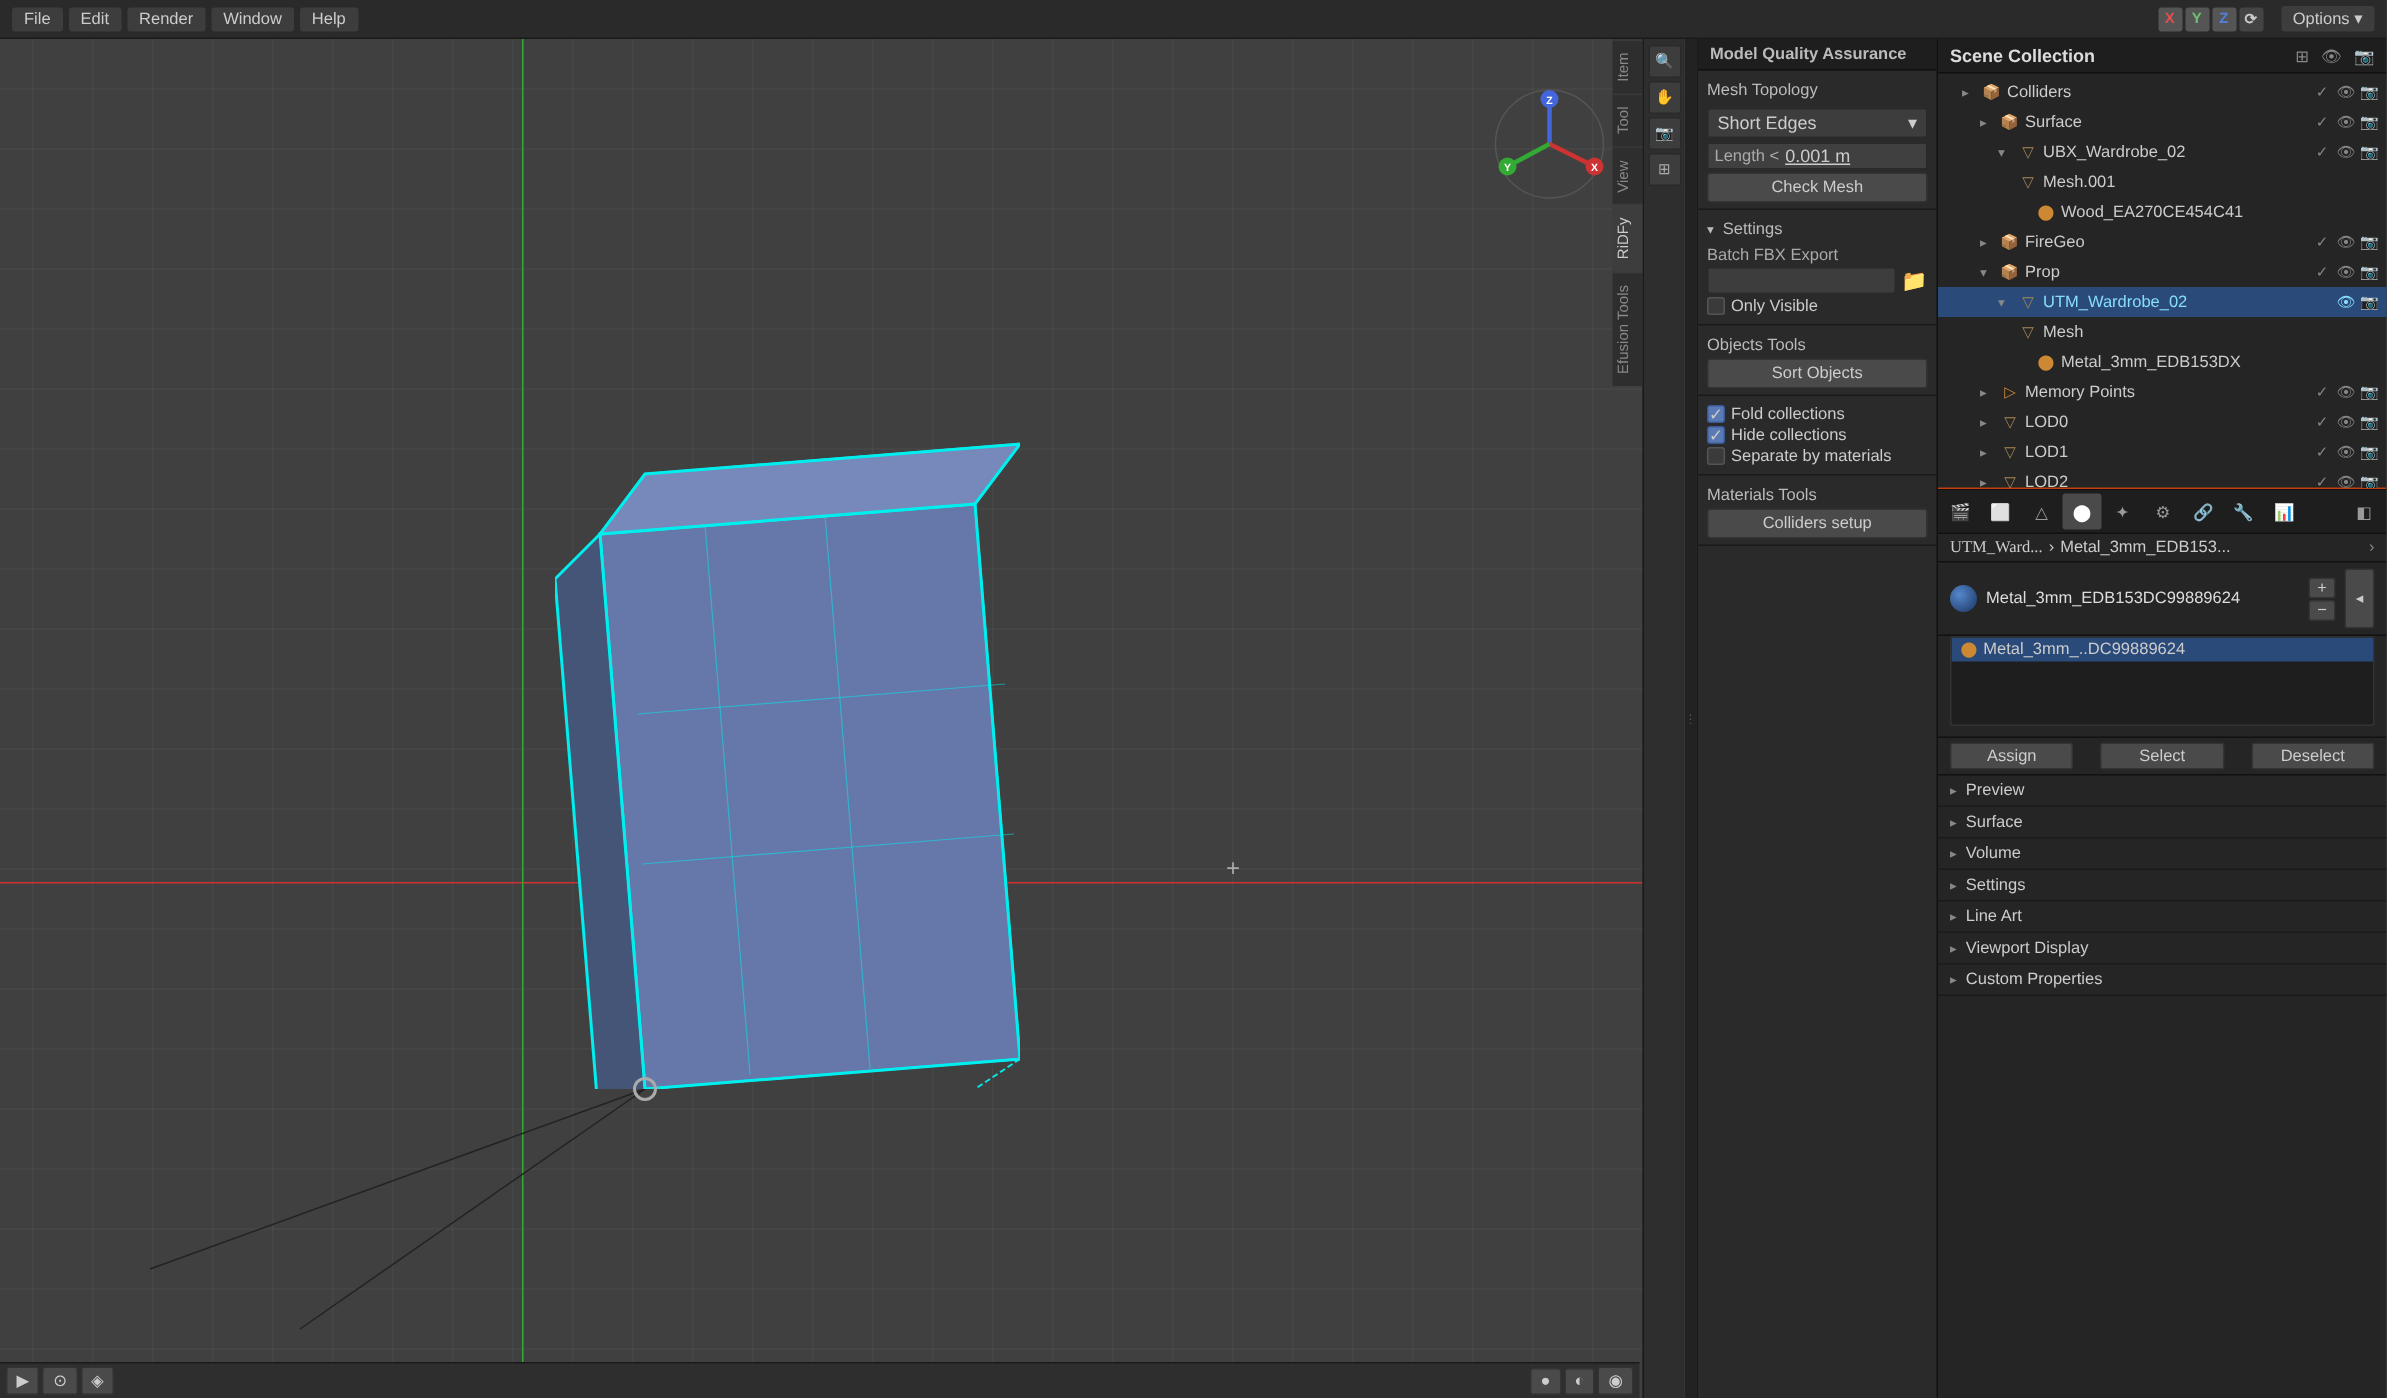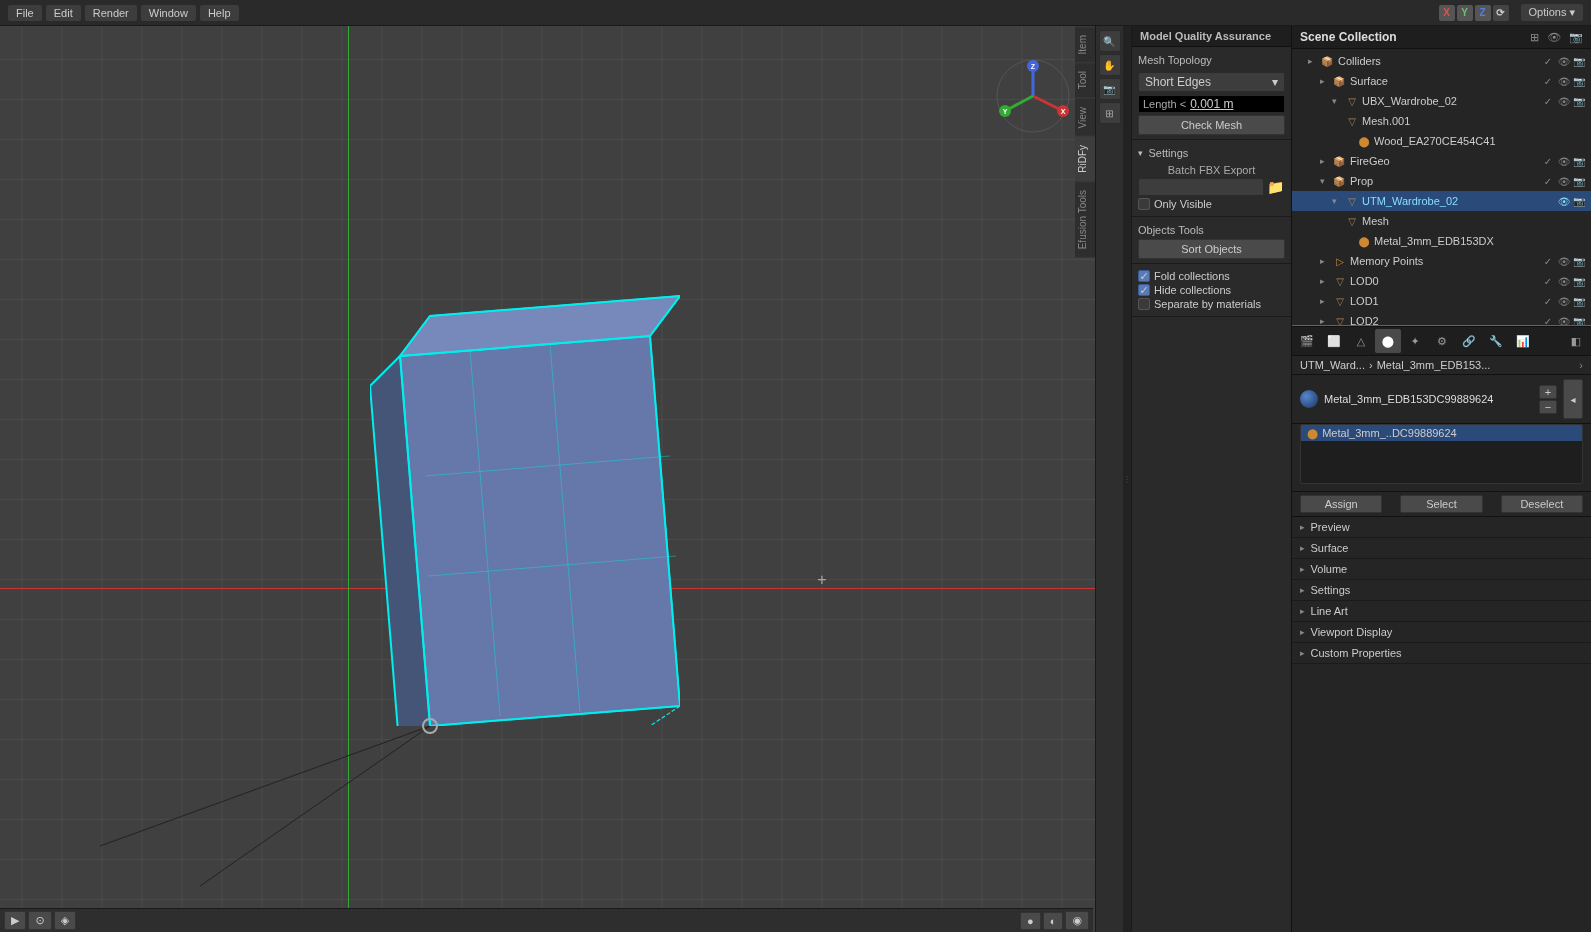--- a/index.html
+++ b/index.html
@@ -235,21 +235,21 @@
       border-radius: 2px;
       padding: 2px 6px;
       margin: 3px 0;
       cursor: pointer;
       justify-content: space-between;
     }
 
     .plugin-input-row {
       display: flex;
       align-items: center;
-      background: #000000;
+      background: #404040;
       border: 1px solid #2a2a2a;
       border-radius: 2px;
       padding: 1px 4px;
       margin: 2px 0;
     }
 
     .plugin-btn {
       background: #4a4a4a;
       border: 1px solid #333;
       color: #ccc;
@@ -682,21 +682,21 @@
         <span style="flex:1;text-decoration:underline;">0.001 m</span>
       </div>
       <button class="plugin-btn">Check Mesh</button>
     </div>
 
     <div class="plugin-section">
       <div class="plugin-section-header">
         <span style="font-size:9px;margin-right:2px;">▾</span>
         <span>Settings</span>
       </div>
-      <div style="font-size:11px;color:#aaa;margin:2px 0;text-align:center;">Batch FBX Export</div>
+      <div style="font-size:11px;color:#aaa;margin:2px 0;">Batch FBX Export</div>
       <div style="display:flex;align-items:center;gap:4px;margin:2px 0;">
         <input type="text" class="search-box" style="flex: 1 1 0%;" value="">
         <span style="font-size:14px;color:#aaa;cursor:pointer;">📁</span>
       </div>
       <div class="plugin-checkbox-row">
         <div class="plugin-checkbox unchecked"></div>
         <span>Only Visible</span>
       </div>
     </div>
 
@@ -715,20 +715,26 @@
       <div class="plugin-checkbox-row">
         <div class="plugin-checkbox">✓</div>
         <span>Hide collections</span>
       </div>
       <div class="plugin-checkbox-row">
         <div class="plugin-checkbox unchecked"></div>
         <span>Separate by materials</span>
       </div>
     </div>
 
+    <div class="plugin-section">
+      <div class="plugin-section-header">
+        <span>Materials Tools</span>
+      </div>
+      <button class="plugin-btn">Colliders setup</button>
+    </div>
   </div>
 
   <div class="scene-panel">
 
     <div style="display:flex;flex-direction:column;height:300px;border-bottom:1px solid #c2410c;justify-content:center;">
       <div class="scene-panel-header">
         <span class="scene-panel-title">Scene Collection</span>
         <div style="flex:1;"></div>
         <span style="font-size:11px;color:#888;cursor:pointer;">⊞</span>
         <span style="font-size:11px;color:#888;cursor:pointer;margin-left:4px;">👁</span>
@@ -903,21 +909,21 @@
         <div class="props-icon-btn">✦</div>
         <div class="props-icon-btn">⚙</div>
         <div class="props-icon-btn">🔗</div>
         <div class="props-icon-btn">🔧</div>
         <div class="props-icon-btn">📊</div>
         <div style="flex:1;"></div>
         <div class="props-icon-btn">◧</div>
       </div>
 
       <div class="props-breadcrumb">
-        <span style="cursor:pointer;">UTM_Ward...</span>
+        <span style="cursor:pointer;font-family:Liberation Serif, serif;">UTM_Ward...</span>
         <span>›</span>
         <span style="cursor:pointer;">Metal_3mm_EDB153...</span>
         <div style="flex:1;"></div>
         <span style="cursor:pointer;color:#888;">›</span>
       </div>
 
 
       <div class="props-material-row">
         <div class="material-sphere"></div>
         <span class="material-name">Metal_3mm_EDB153DC99889624</span>

